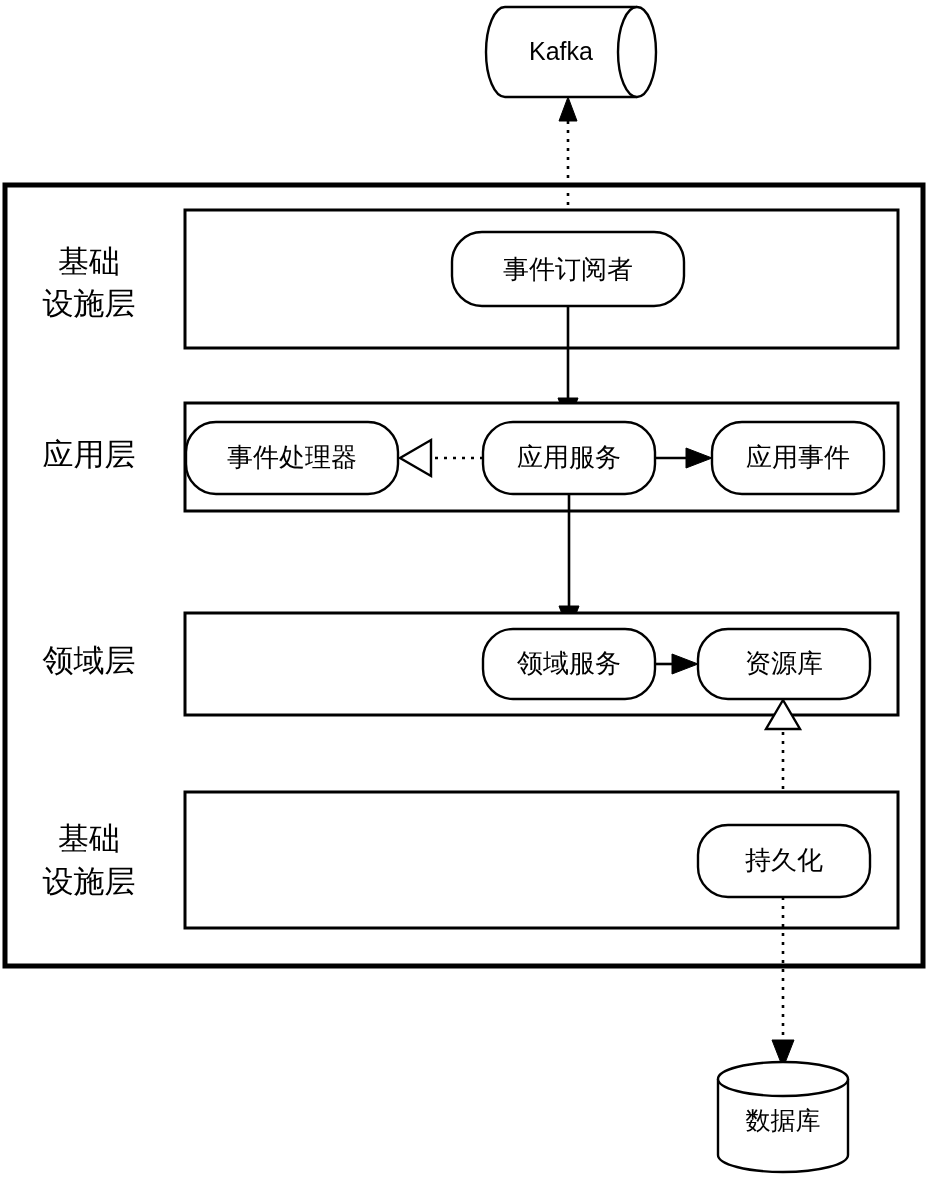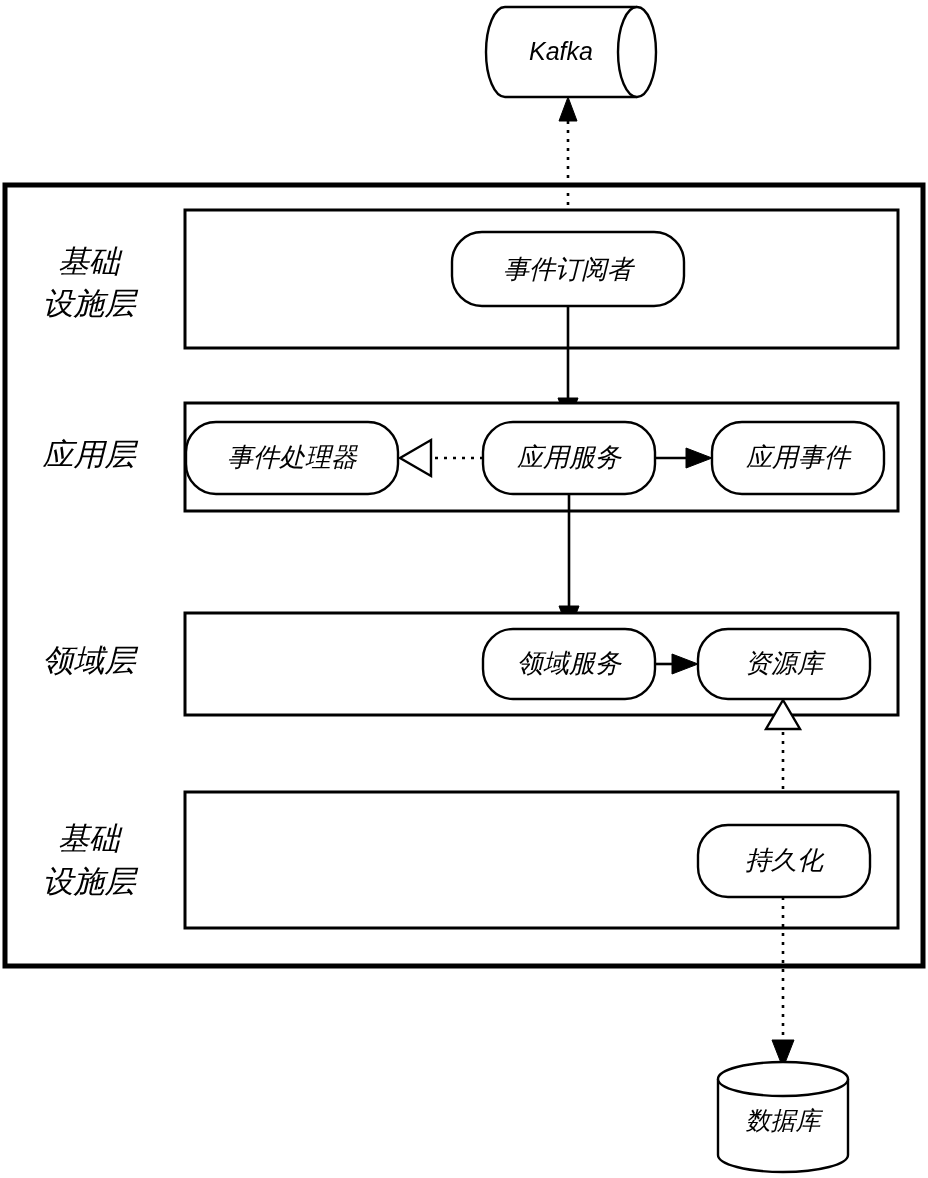--- a/index.html
+++ b/index.html
@@ -10,21 +10,20 @@
   body {
     width: 928px;
     height: 1178px;
     font-family: "Liberation Sans", "DejaVu Sans", sans-serif;
     overflow: hidden;
   }
   #diagram-root {
     position: relative;
     width: 928px;
     height: 1178px;
-    font-style: italic;
   }
   svg#diagram-svg {
     display: block;
     width: 928px;
     height: 1178px;
   }
   .outer-frame {
     fill: none;
     stroke: #000000;
     stroke-width: 5;

